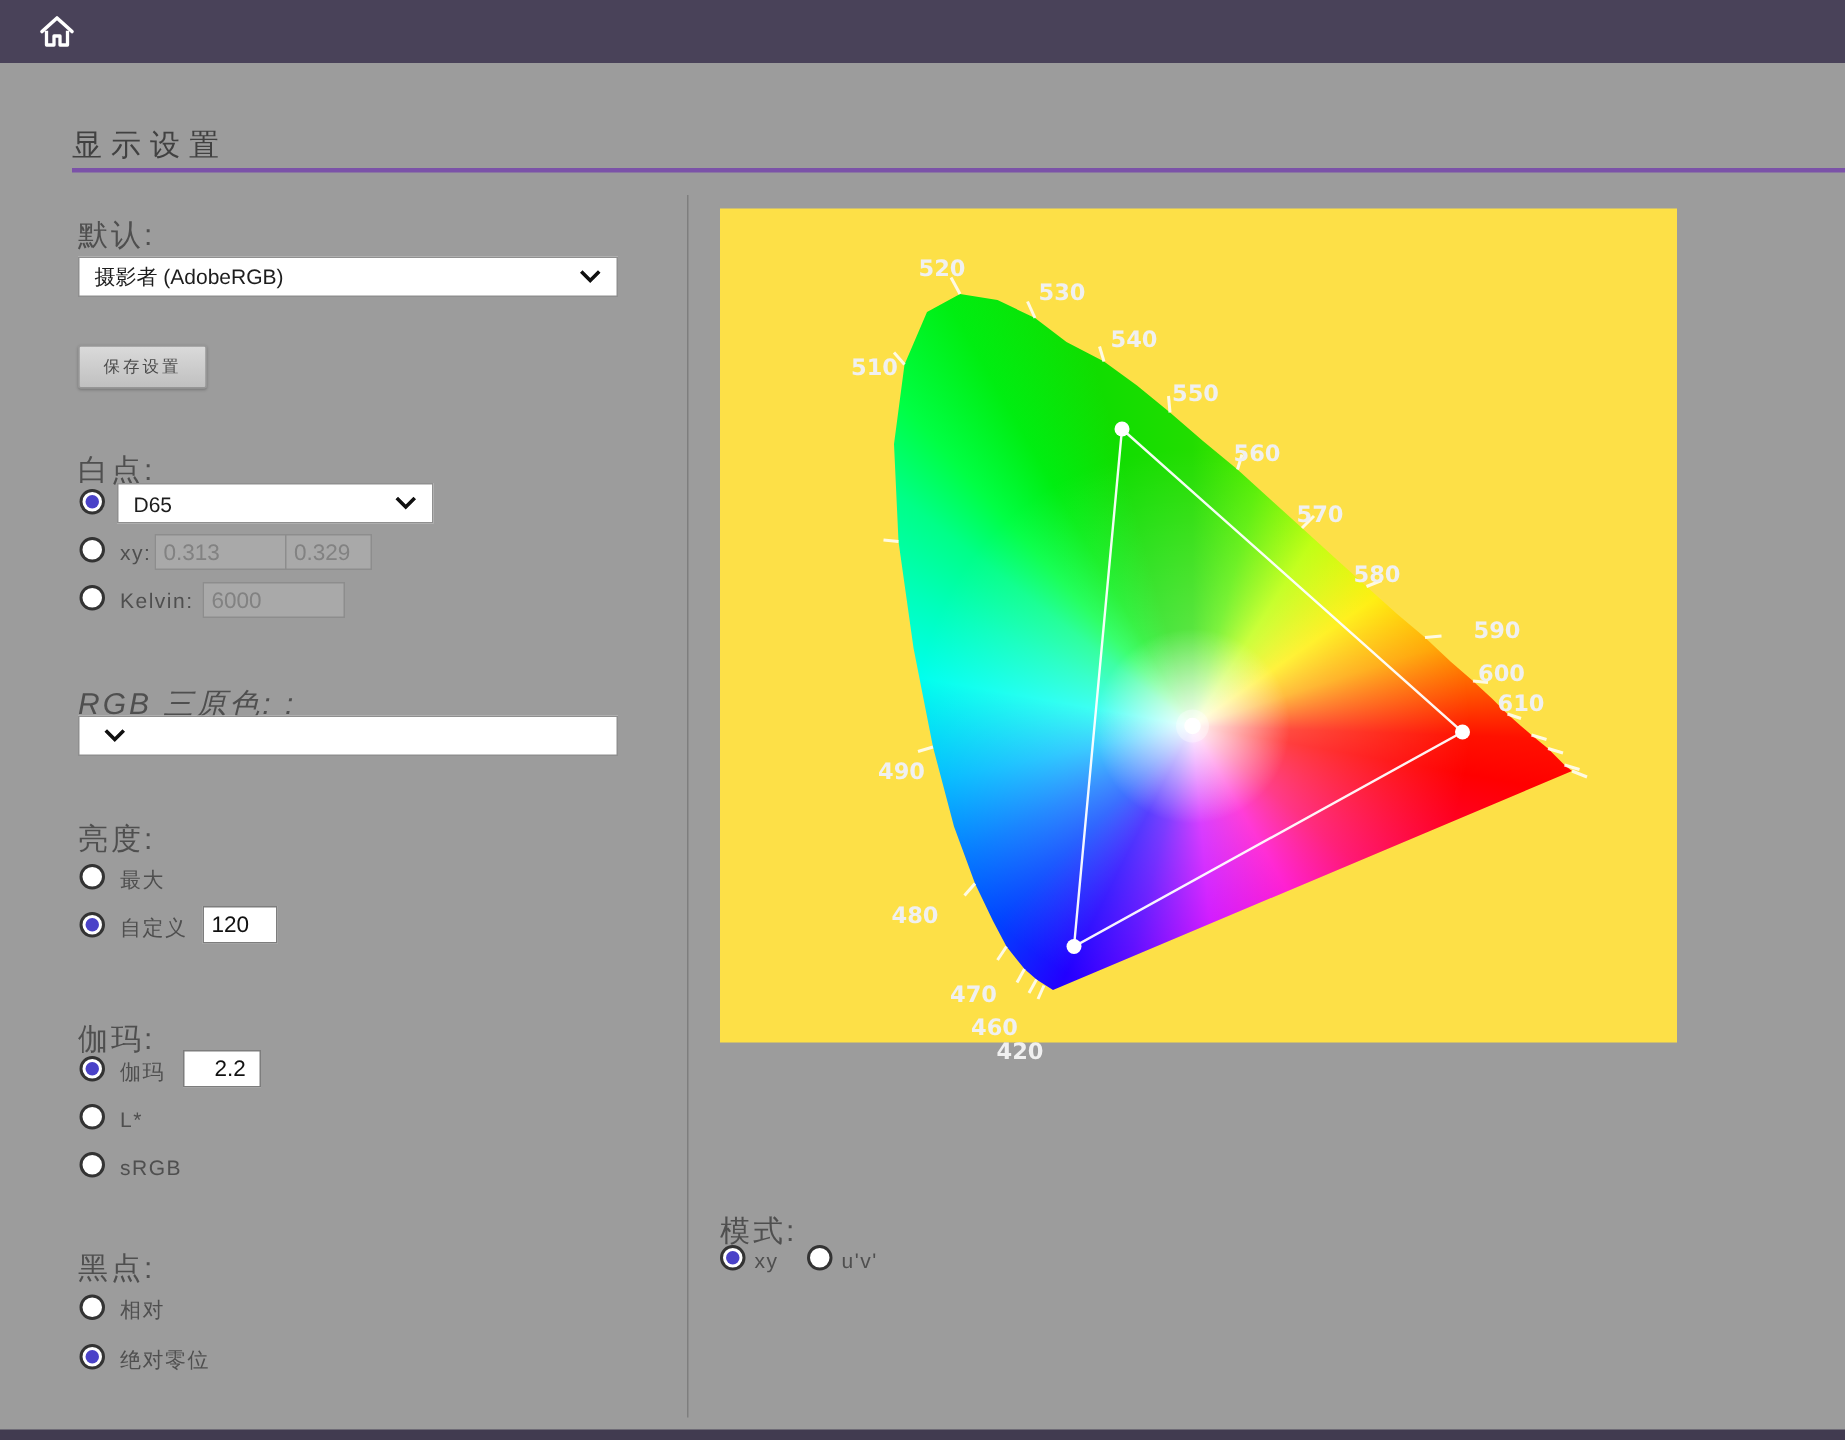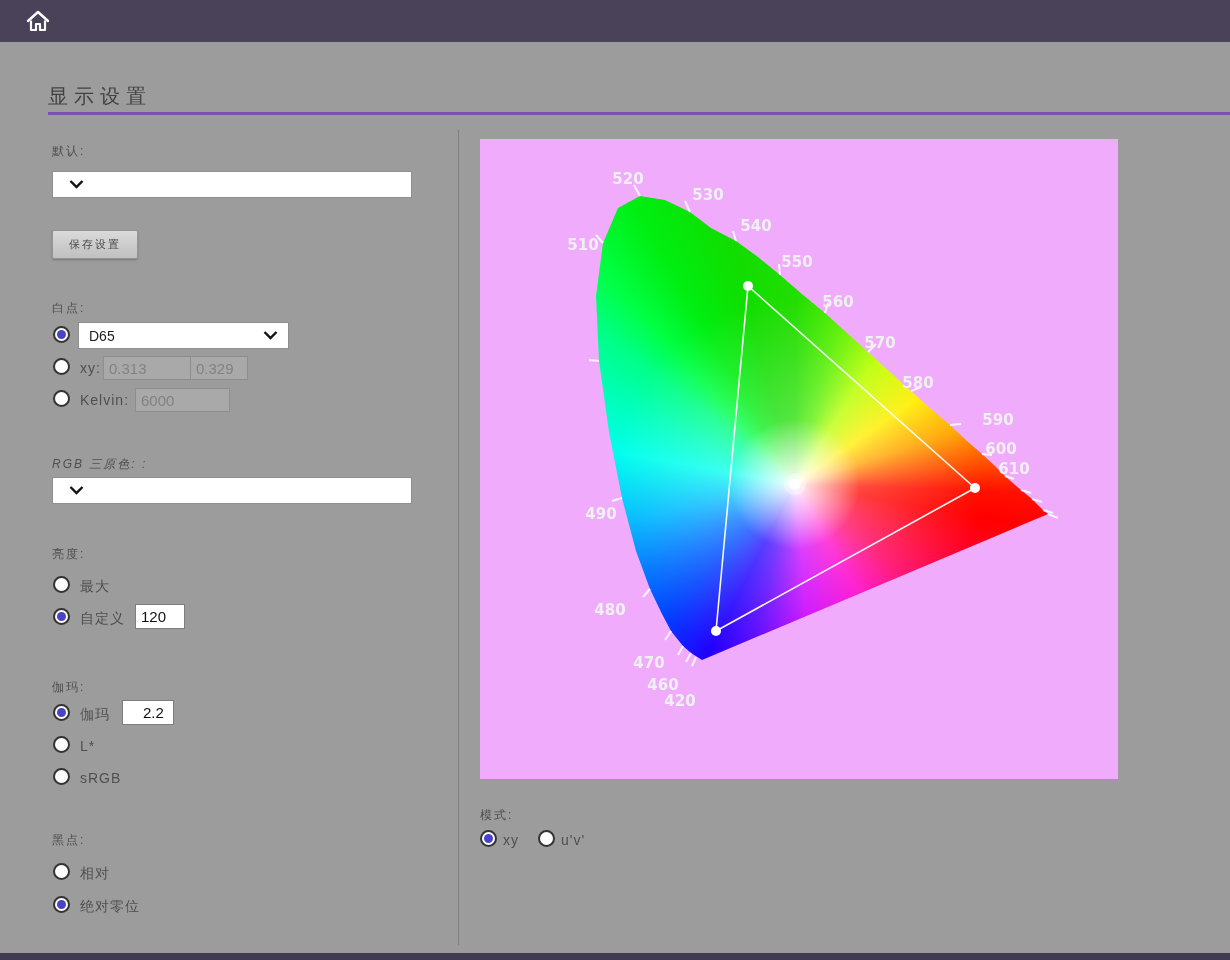--- a/index.html
+++ b/index.html
@@ -24,21 +24,21 @@
   
   .bottombar { position:absolute; left:0; bottom:0; width:1230px; height:7px; background:#413b50; }
   
   .page-title {
     position:absolute; left:48px; top:83px;
     font-size:20px; color:#414141; letter-spacing:6px;
   }
   .accent-rule { position:absolute; left:48px; top:112px; width:1182px; height:3px; background:#7b52a8; }
   .v-divider { position:absolute; left:458px; top:130px; height:815px; width:1px; background:#7e7e7e; }
   
-  .flabel { position:absolute; font-size:12px; color:#4f4f4f; letter-spacing:2px; }
+  .flabel { position:absolute; font-size:20px; color:#4f4f4f; letter-spacing:2px; }
   .dropdown {
     position:absolute; background:#ffffff; border:1px solid #8f8f8f;
     height:27px; display:flex; align-items:center; padding:0 10px;
     font-size:14px; color:#1d1d1d; cursor:pointer;
   }
   .dropdown .dd-text { flex:1 1 auto; white-space:nowrap; overflow:hidden; }
   .dd-chev { flex:0 0 auto; margin-left:6px; }
   .btn {
     position:absolute; left:52px; top:230px; width:86px; height:29px;
     background:linear-gradient(#dadada,#c0c0c0);
@@ -59,22 +59,22 @@
   .tinput {
     position:absolute; border:1px solid #7d7d7d; background:#ffffff;
     font-family:"Liberation Sans", sans-serif; font-size:15px; color:#111;
     padding:0 5px; height:25px;
   }
   .tinput.disabled {
     background:#a9a9a9; border:1px solid #8d8d8d; color:#828282; height:24px;
   }
   
   .diagram {
-    position:absolute; left:480px; top:139px; width:638px; height:640px;
-    background:#f0abfc;
+    position:absolute; left:480px; top:139px; width:638px; height:556px;
+    background:#fde047;
   }
   .horseshoe {
     position:absolute; left:0; top:0; width:638px; height:640px;
     clip-path: path("M222 521 L211 514 L203 507 L191 492 L182 475 L170 450 L156 412 L142 359 L129 293 L119 222 L116 157 L123 104 L138 69 L160 57 L185 61 L210 73 L231 89 L256 102 L278 118 L300 136 L322 155 L345 174 L367 194 L388 213 L410 233 L431 252 L451 270 L470 286 L487 302 L502 315 L515 327 L525 337 L534 345 L541 351 L552 360 L563 371 L568 375 Z");
     background:
       radial-gradient(circle 65px at 315px 345px, rgba(255,255,255,0.95), rgba(255,255,255,0) 100%),
       radial-gradient(circle 185px at 315px 345px, rgba(255,255,255,0.38), rgba(255,255,255,0) 100%),
       conic-gradient(from 0deg at 315px 345px,
         #22dd00 0deg, #55ee00 15deg, #bbff00 33deg, #ffee00 55deg,
         #ffa500 72deg, #ff5500 83deg, #ff1100 92deg, #ff0000 100deg,
@@ -97,20 +97,21 @@
     <path d="M5 10.5 V20 H10 V14 H14 V20 H19 V10.5" fill="none" stroke="#ffffff" stroke-width="2.2" stroke-linejoin="round"></path>
   </svg>
 </div>
 
 <div class="page-title">显示设置</div>
 <div class="accent-rule"></div>
 <div class="v-divider"></div>
 
 <div class="flabel" style="left:52px; top:143px;">默认:</div>
 <div class="dropdown" style="left:52px; top:171px; width:360px;">
+  <span class="dd-text">摄影者 (AdobeRGB)</span>
   <svg class="dd-chev" width="15" height="9">
       <polyline points="1.5,1 7.5,7 13.5,1" stroke="#111" stroke-width="2.4" fill="none"></polyline>
     </svg>
 </div>
 
 <div class="btn">保存设置</div>
 
 <div class="flabel" style="left:52px; top:300px;">白点:</div>
 <span class="radio checked" style="left:53px; top:326px;"></span>
 <div class="dropdown" style="left:78px; top:322px; width:211px;">

